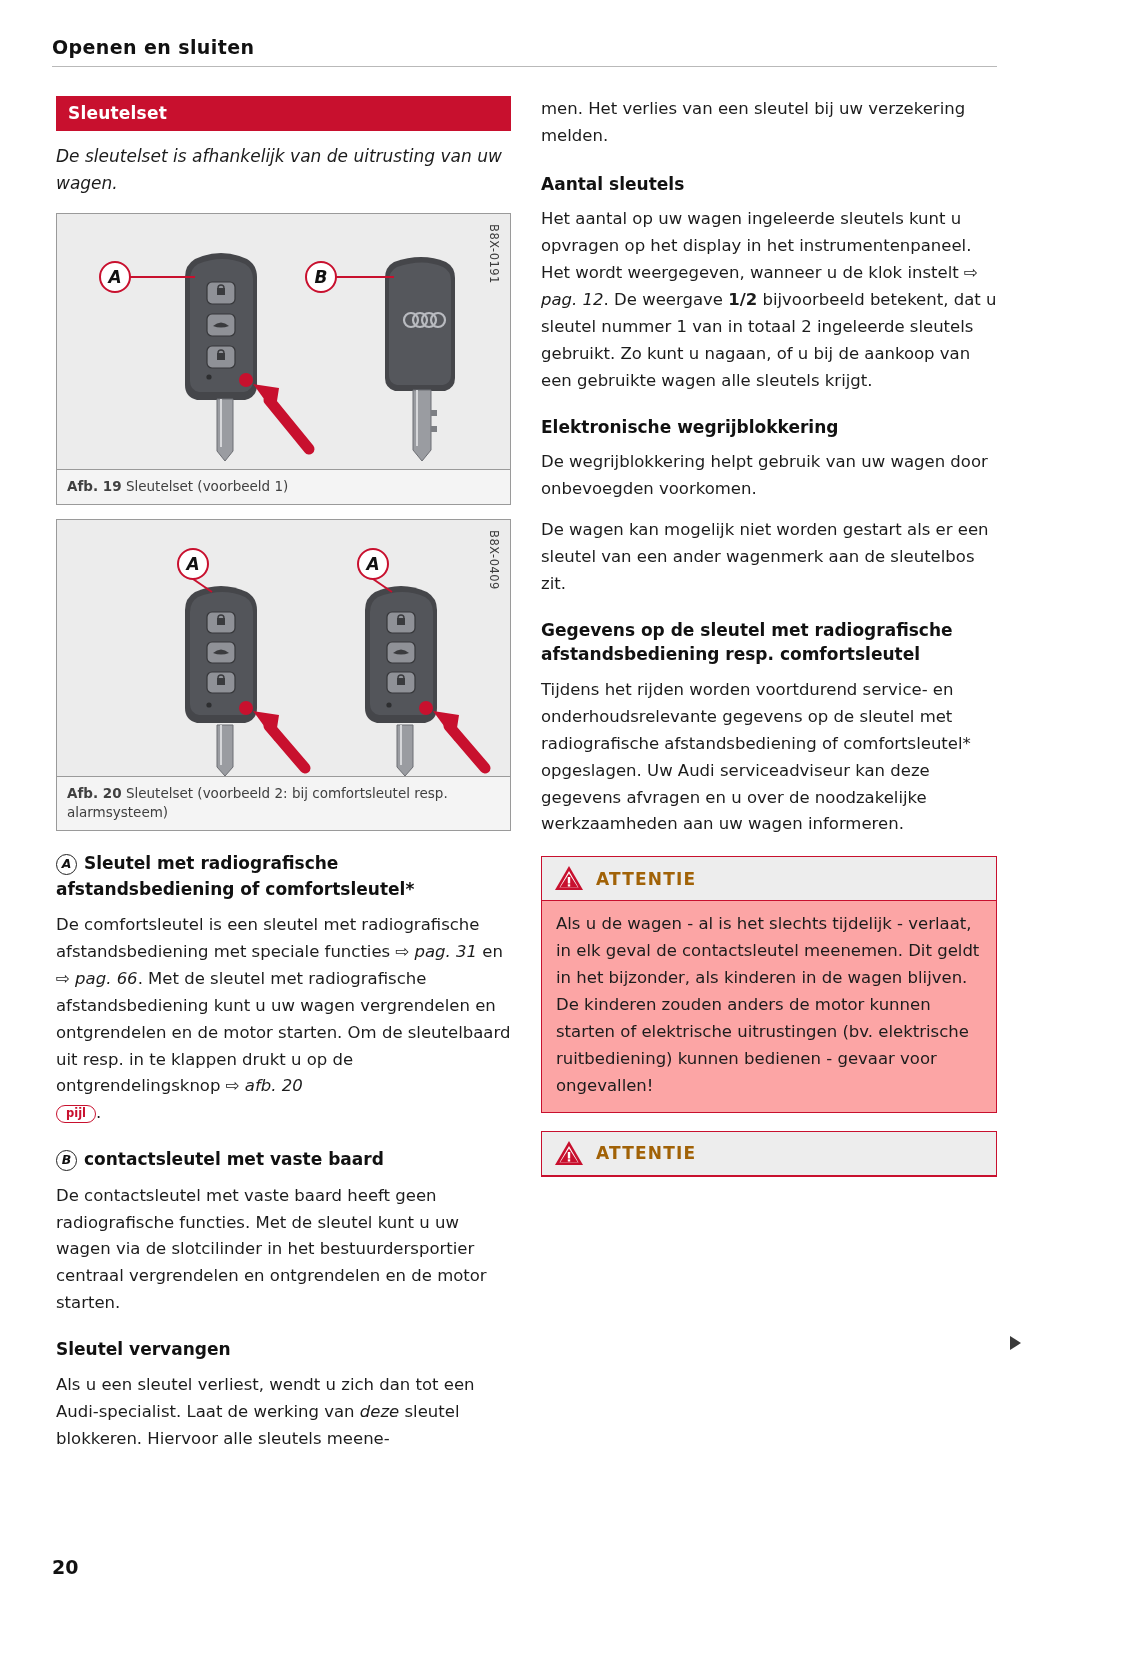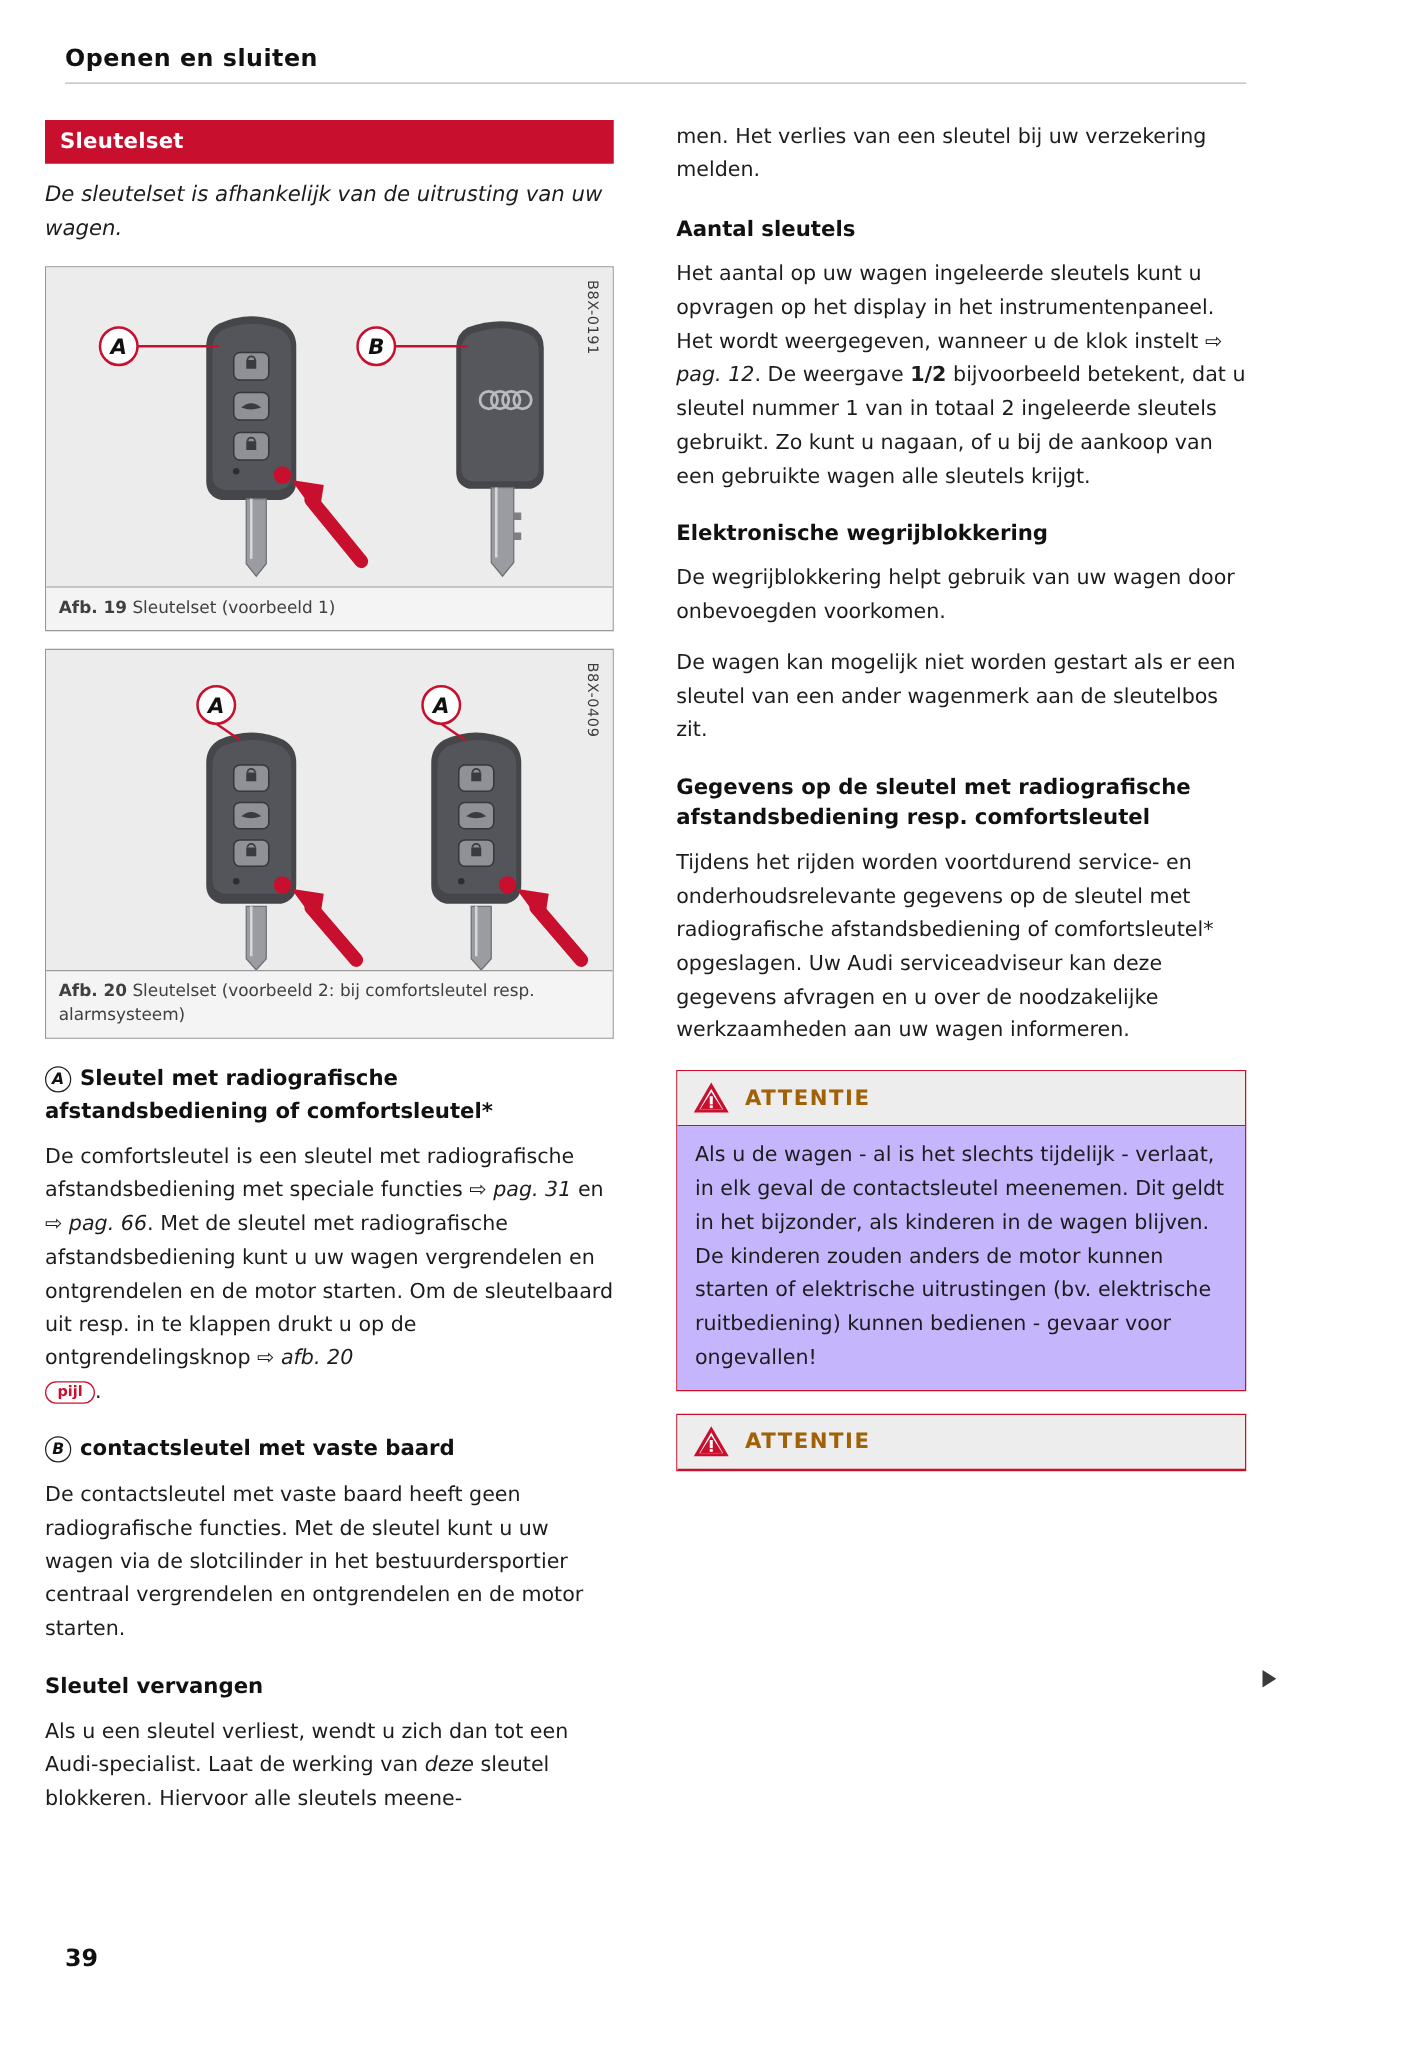--- a/index.html
+++ b/index.html
@@ -35,21 +35,21 @@
     color: #111;
     padding-bottom: 8px;
   }
   .header-rule {
     border-bottom: 1px solid #b9b9b9;
     width: 945px;
   }
   
   .col-left {
     position: absolute;
-    left: 36px;
+    left: 56px;
     top: 96px;
     width: 455px;
   }
   .col-right {
     position: absolute;
     left: 541px;
     top: 96px;
     width: 456px;
   }
   
@@ -165,21 +165,21 @@
   }
   .warn-title {
     font-size: 17px;
     font-weight: bold;
     letter-spacing: 1.2px;
     margin-left: 12px;
     color: #a16207;
   }
   .warn-body {
     padding: 10px 14px 12px 14px;
-    background: #c4b5fd;
+    background: #fca5a5;
   }
   .warn-body p {
     margin: 0;
     font-size: 16.5px;
     line-height: 1.63;
   }
   .warn-sub {
     font-size: 14.5px;
     color: #5c5c5c;
     margin: 0 0 6px 0;
@@ -410,15 +410,15 @@
           <rect x="13.8" y="19.3" width="2.4" height="2.2" fill="#ffffff"></rect>
         </svg>
         <span class="warn-title">ATTENTIE</span>
       </div>
     </div>
 
   </div>
 
   <div class="corner-triangle"></div>
 
-  <div class="page-number">39</div>
+  <div class="page-number">20</div>
 
 </div>
 
 </body></html>

